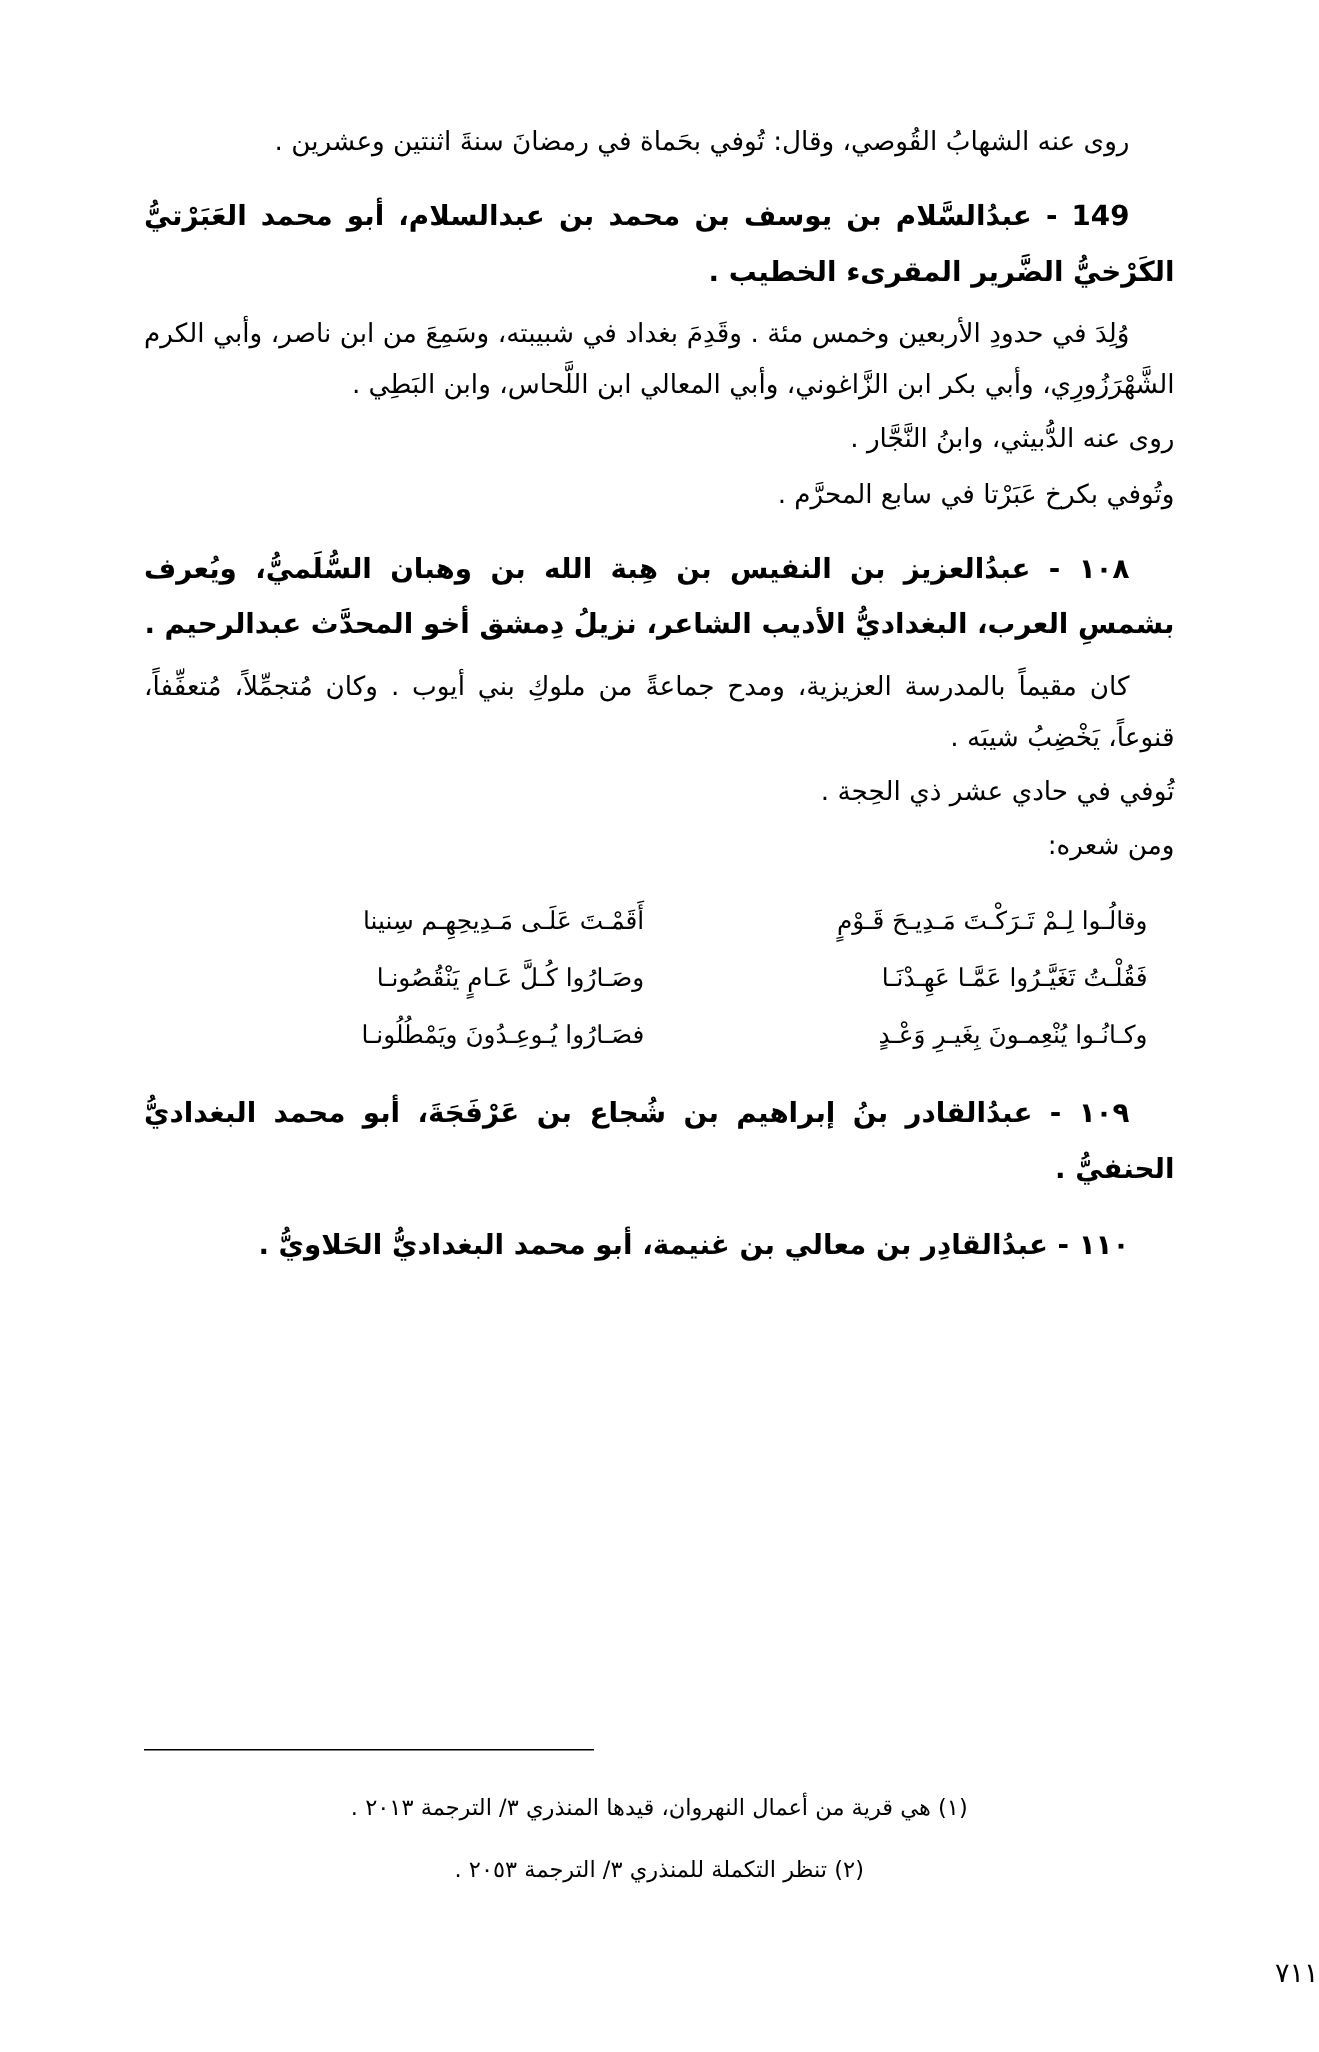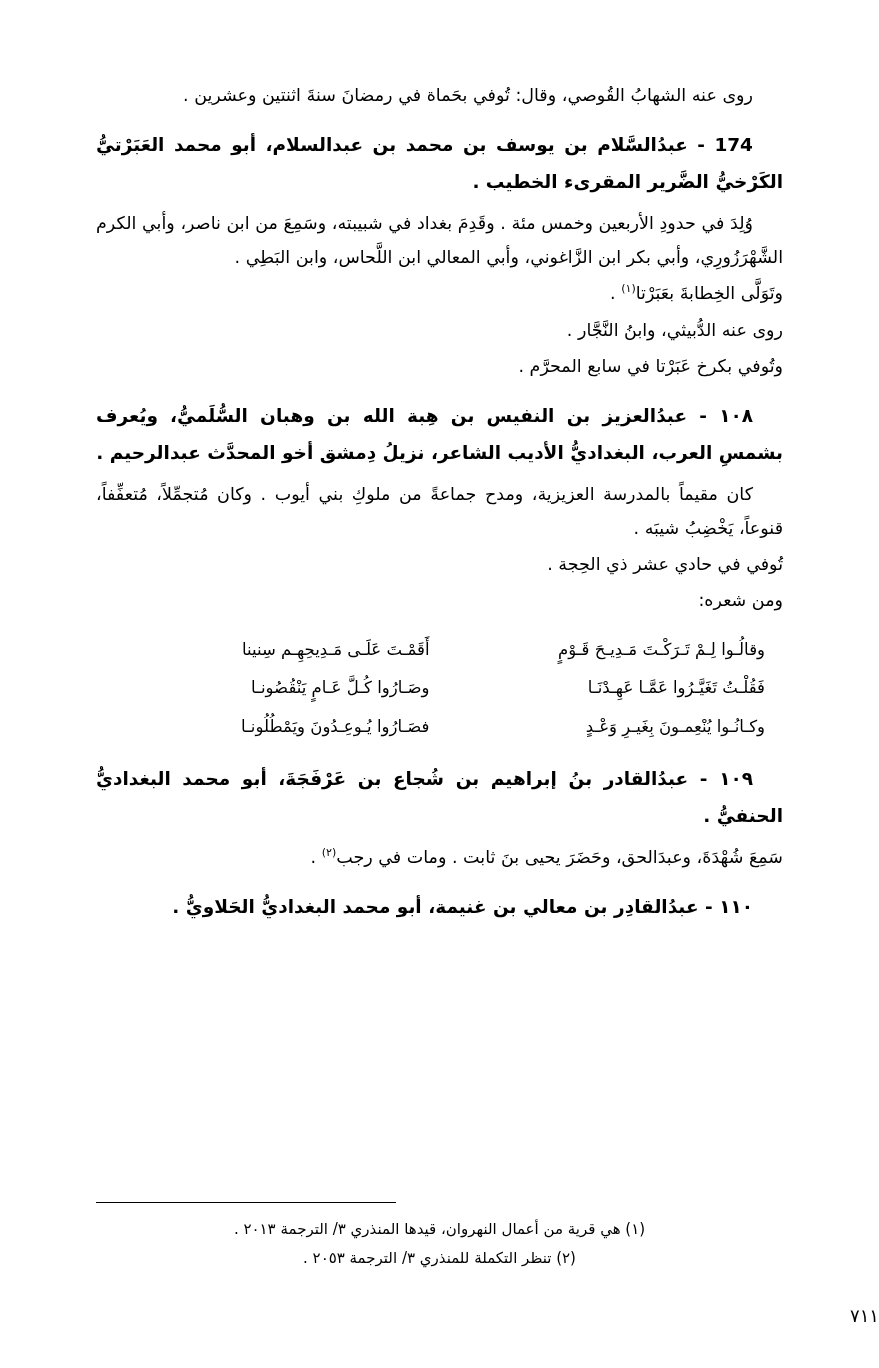--- a/index.html
+++ b/index.html
@@ -97,45 +97,42 @@
   .fn-rule-wrap {
     display: flex;
     justify-content: center;
   }
   .footnotes {
     font-size: 15px;
     line-height: 1.9;
     text-align: center;
   }
   .footnotes p {
-    margin: 0;
+    margin: 12px;
   }
   .page-number {
     position: absolute;
     bottom: 42px;
     left: 0;
     right: 0;
     font-size: 18px;
     letter-spacing: 2px;
   }
 </style>
 </head>
 <body>
 
 <div class="page">
 
   <div class="body-text">
 
     <p class="p-indent">روى عنه الشهابُ القُوصي، وقال: تُوفي بحَماة في رمضانَ سنةَ اثنتين وعشرين .</p>
 
-    <p class="entry">174 - عبدُالسَّلام بن يوسف بن محمد بن عبدالسلام، أبو محمد العَبَرْتيُّ الكَرْخيُّ الضَّرير المقرىء الخطيب .</p>
+    <p class="entry">149 - عبدُالسَّلام بن يوسف بن محمد بن عبدالسلام، أبو محمد العَبَرْتيُّ الكَرْخيُّ الضَّرير المقرىء الخطيب .</p>
     <p class="p-indent">وُلِدَ في حدودِ الأربعين وخمس مئة . وقَدِمَ بغداد في شبيبته، وسَمِعَ من ابن ناصر، وأبي الكرم الشَّهْرَزُورِي، وأبي بكر ابن الزَّاغوني، وأبي المعالي ابن اللَّحاس، وابن البَطِي .</p>
-    <p class="line-center-ish">
-      <span>وتَوَلَّى الخِطابةَ بعَبَرْتا</span><sup class="fn">(١)</sup><span> .</span>
-    </p>
     <p class="line-center-ish">روى عنه الدُّبيثي، وابنُ النَّجَّار .</p>
     <p class="line-center-ish">وتُوفي بكرخ عَبَرْتا في سابع المحرَّم .</p>
 
     <p class="entry">١٠٨ - عبدُالعزيز بن النفيس بن هِبة الله بن وهبان السُّلَميُّ، ويُعرف بشمسِ العرب، البغداديُّ الأديب الشاعر، نزيلُ دِمشق أخو المحدَّث عبدالرحيم .</p>
     <p class="p-indent">كان مقيماً بالمدرسة العزيزية، ومدح جماعةً من ملوكِ بني أيوب . وكان مُتجمِّلاً، مُتعفِّفاً، قنوعاً، يَخْضِبُ شيبَه .</p>
     <p class="line-center-ish">تُوفي في حادي عشر ذي الحِجة .</p>
     <p class="line-center-ish">ومن شعره:</p>
 
     <table class="poem">
       <tbody>
@@ -148,23 +145,20 @@
         <td class="b">وصَـارُوا كُـلَّ عَـامٍ يَنْقُصُونـا</td>
       </tr>
       <tr>
         <td class="a">وكـانُـوا يُنْعِمـونَ بِغَيـرِ وَعْـدٍ</td>
         <td class="b">فصَـارُوا يُـوعِـدُونَ ويَمْطُلُونـا</td>
       </tr>
     </tbody>
       </table>
 
     <p class="entry">١٠٩ - عبدُالقادر بنُ إبراهيم بن شُجاع بن عَرْفَجَةَ، أبو محمد البغداديُّ الحنفيُّ .</p>
-    <p class="line-center-ish">
-      <span>سَمِعَ شُهْدَةَ، وعبدَالحق، وحَضَرَ يحيى بنَ ثابت . ومات في رجب</span><sup class="fn">(٢)</sup><span> .</span>
-    </p>
 
     <p class="entry">١١٠ - عبدُالقادِر بن معالي بن غنيمة، أبو محمد البغداديُّ الحَلاويُّ .</p>
 
   </div>
 
   <div class="footnote-area">
     <div class="fn-rule-wrap">
       <div class="fn-rule"></div>
     </div>
     <div class="footnotes">

